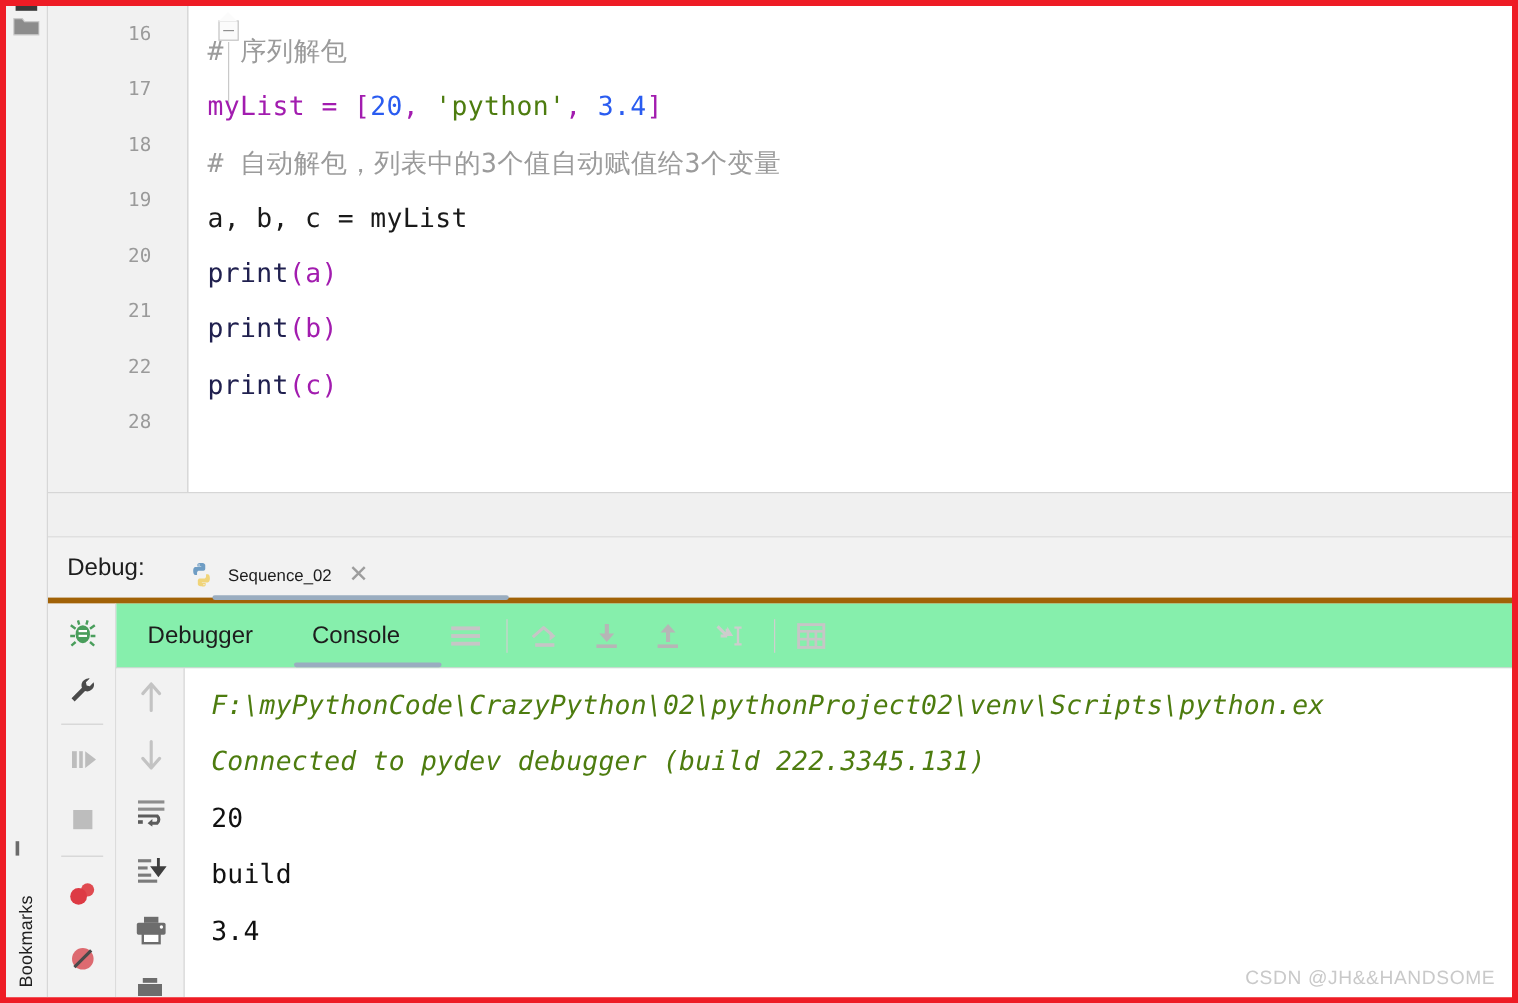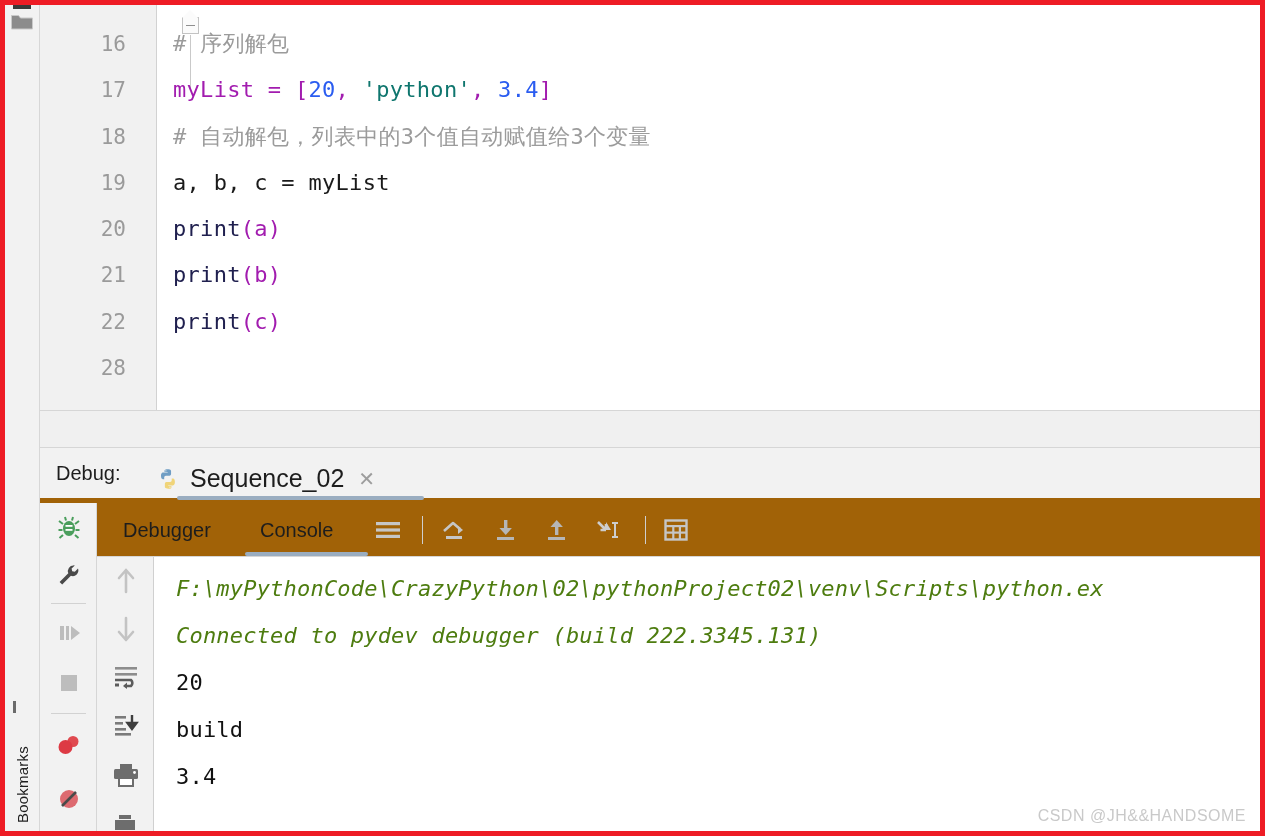--- a/index.html
+++ b/index.html
@@ -77,37 +77,37 @@
     position: absolute; left: 0; top: 0;
     width: 1225px; height: 405px;
   }
   .line {
     position: relative;
     height: 46.3px;
     line-height: 46.3px;
     white-space: nowrap;
   }
   .lnum {
-    position: absolute; left: 0; top: 16px;
+    position: absolute; left: 0; top: 0;
     width: 86px;
     text-align: right;
     font-family: "DejaVu Sans Mono", monospace;
-    font-size: 21px;
+    font-size: 16px;
     color: #9a9a9a;
   }
   .ltext {
     position: absolute; left: 133px; top: 16px;
     font-family: "DejaVu Sans Mono", monospace;
     font-size: 22px;
     color: #1a1a1a;
     letter-spacing: 0.3px;
   }
   .comment { color: #9b9b9b; }
   .num { color: #2a5cf0; }
-  .str { color: #0f766e; }
+  .str { color: #4d7c0f; }
   .builtin { color: #20204f; }
   .punct { color: #a21caf; }
 
   
   .fold {
     position: absolute; left: 142px; top: 12px;
     width: 17px; height: 17px;
     border: 1px solid #c3c3c3;
     background: #fbfbfb;
     z-index: 3;
@@ -164,21 +164,21 @@
     display: flex; align-items: center;
     padding: 0 6px;
   }
   .py-icon {
     width: 24px; height: 24px;
     position: relative;
     margin-right: 10px;
     flex: none;
   }
   .run-tab-name {
-    font-size: 25px;
+    font-size: 14px;
     color: #1d1d1d;
     white-space: nowrap;
   }
   .tab-close {
     margin-left: 14px;
     font-size: 20px;
     color: #9d9d9d;
     line-height: 1;
   }
   .run-tab-underline {
@@ -216,21 +216,21 @@
   .crail-btn {
     position: absolute; left: 0;
     width: 57px; height: 48px;
     display: flex; align-items: center; justify-content: center;
   }
 
   
   .dbg-tabbar {
     position: absolute; left: 92px; top: 498px;
     width: 1168px; height: 54px;
-    background: #a16207;
+    background: #86efac;
     border-bottom: 1px solid #d6d6d6;
   }
   .dbg-tab {
     position: absolute; top: 0;
     height: 54px;
     display: flex; align-items: center;
     font-size: 20px;
     color: #1d1d1d;
   }
   .dbg-tab-underline {

